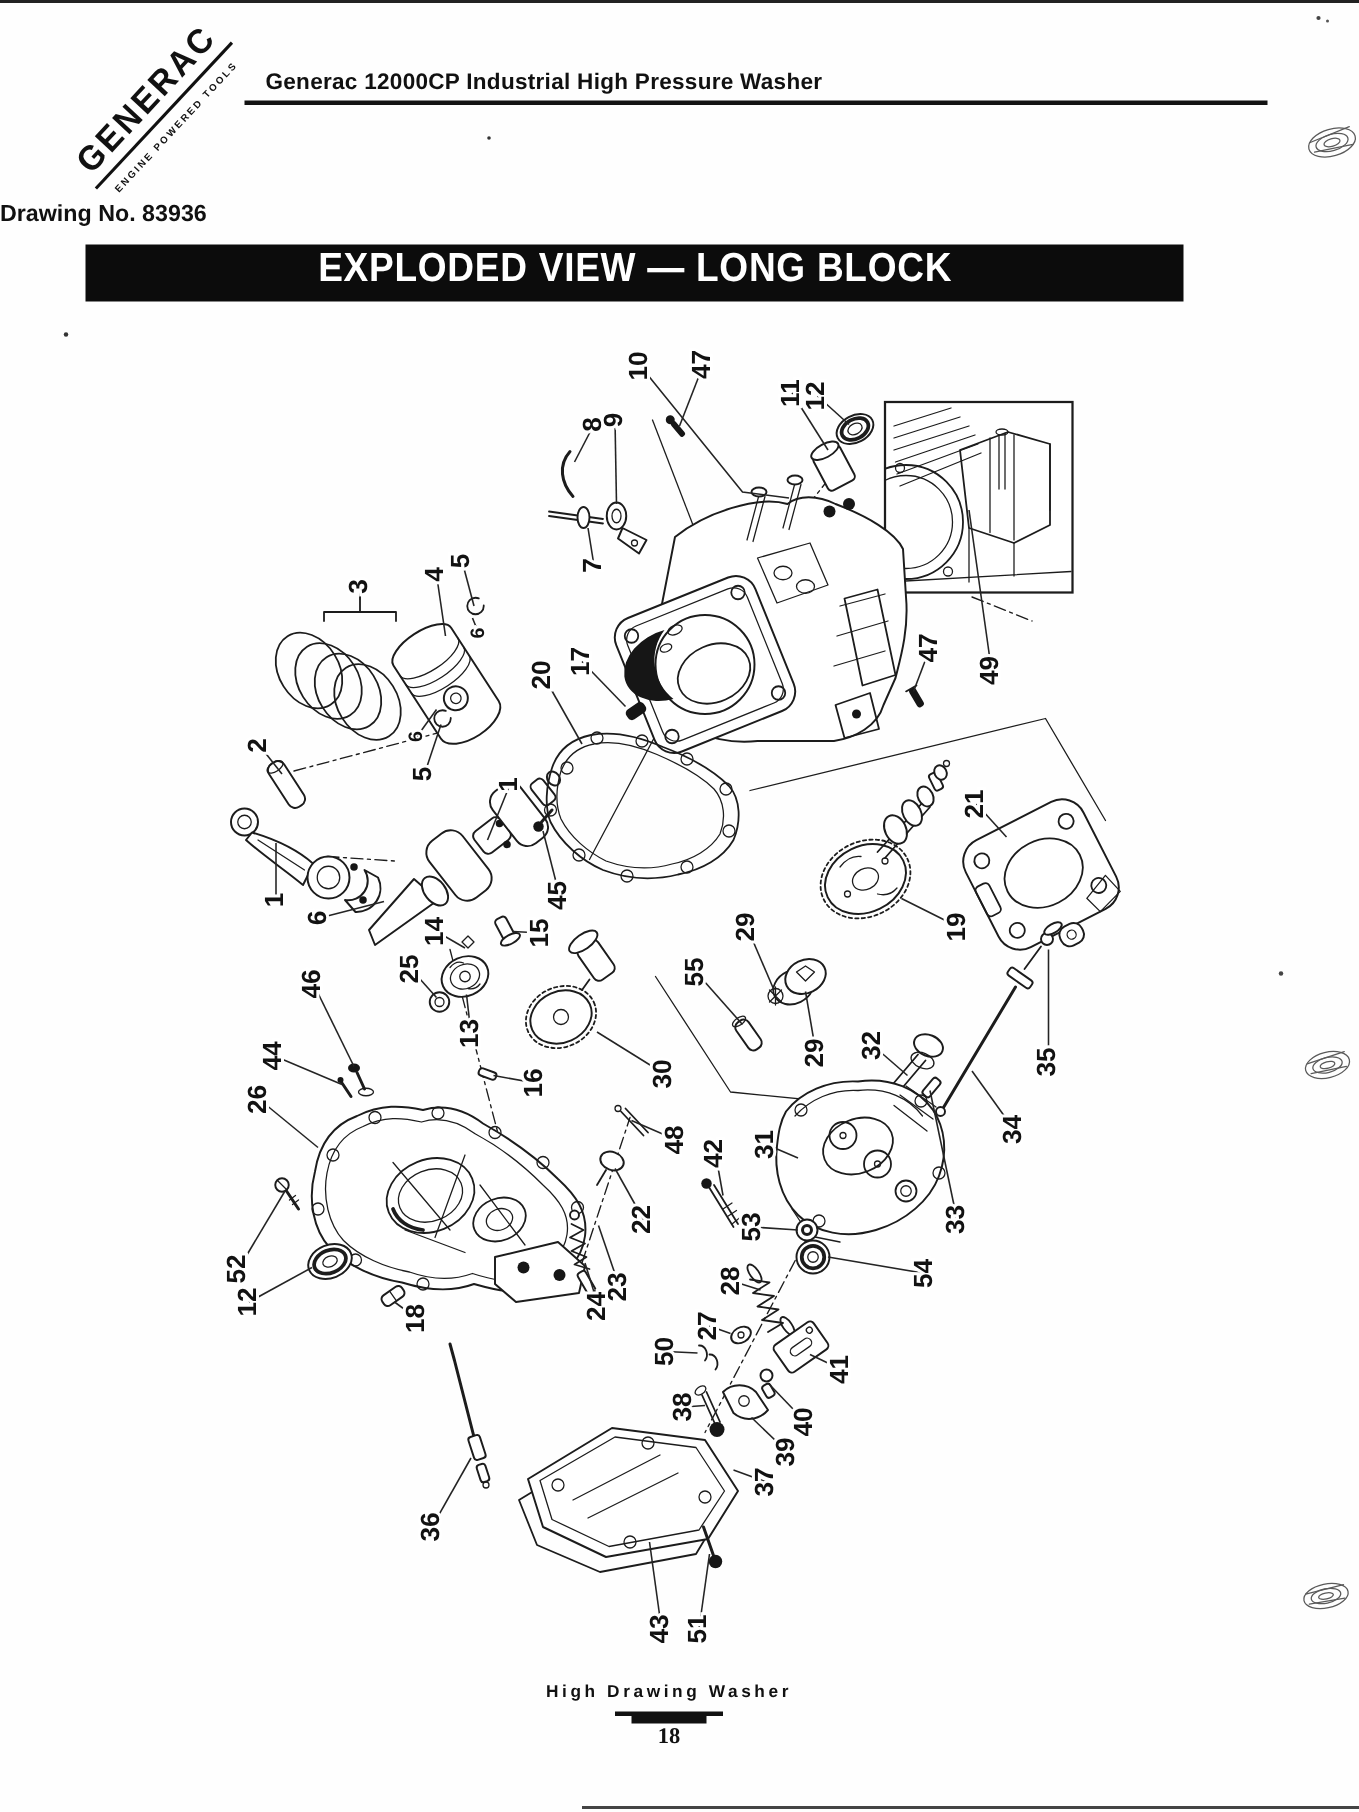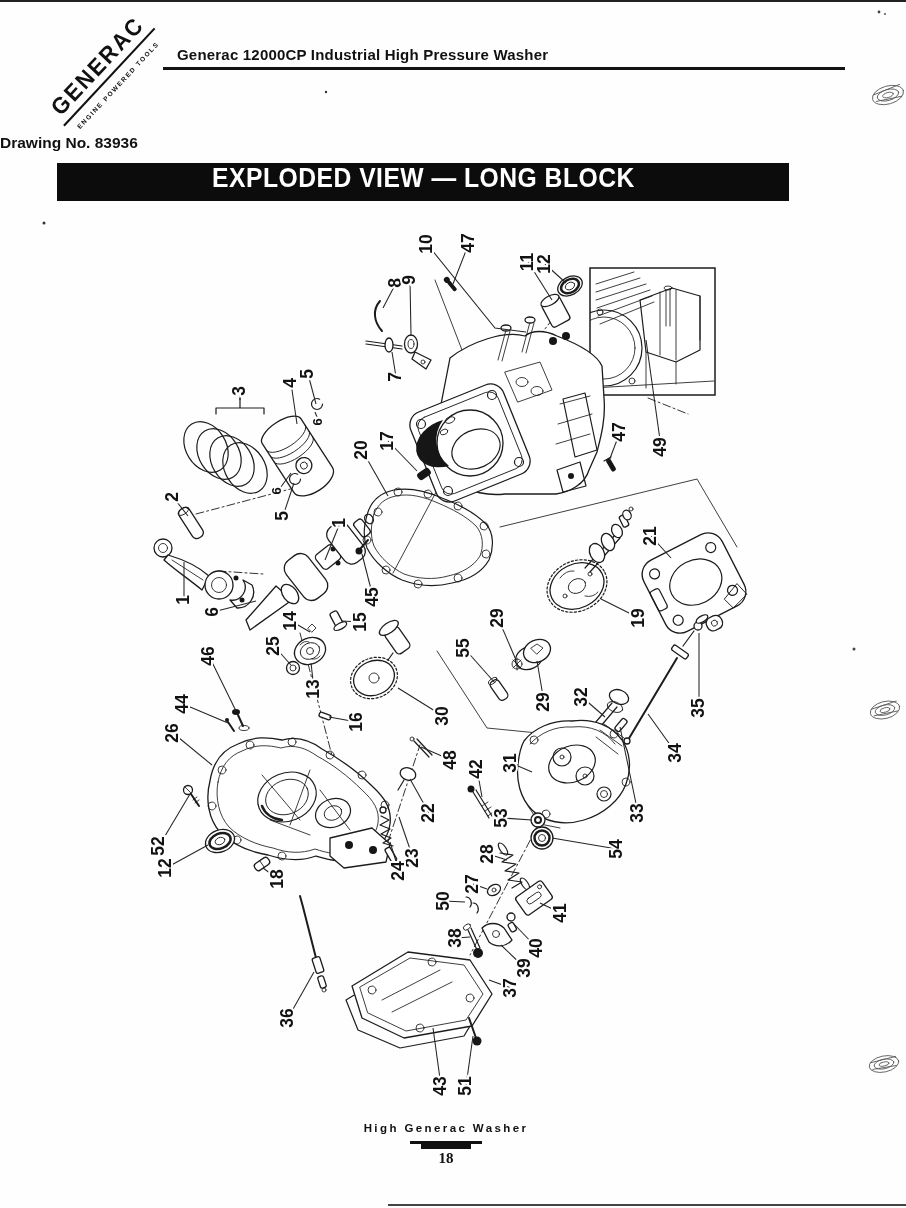--- a/index.html
+++ b/index.html
@@ -575,16 +575,16 @@
       <text transform="translate(525,968) rotate(-90)" class="callout">39</text>
       <polyline points="511,988 489,980" class="leader"></polyline>
       <text transform="translate(511,988) rotate(-90)" class="callout">37</text>
       <polyline points="441,1086 433,1028" class="leader"></polyline>
       <text transform="translate(441,1086) rotate(-90)" class="callout">43</text>
       <polyline points="466,1086 473,1036" class="leader"></polyline>
       <text transform="translate(466,1086) rotate(-90)" class="callout">51</text>
     </g>
 </svg>
 
-<div id="footer-label" class="abs">High Generac Washer</div>
+<div id="footer-label" class="abs">High Drawing Washer</div>
 <div id="footer-bar1" class="abs"></div>
 <div id="footer-bar2" class="abs"></div>
 <div id="page-num" class="abs">18</div>
 
 </body></html>

